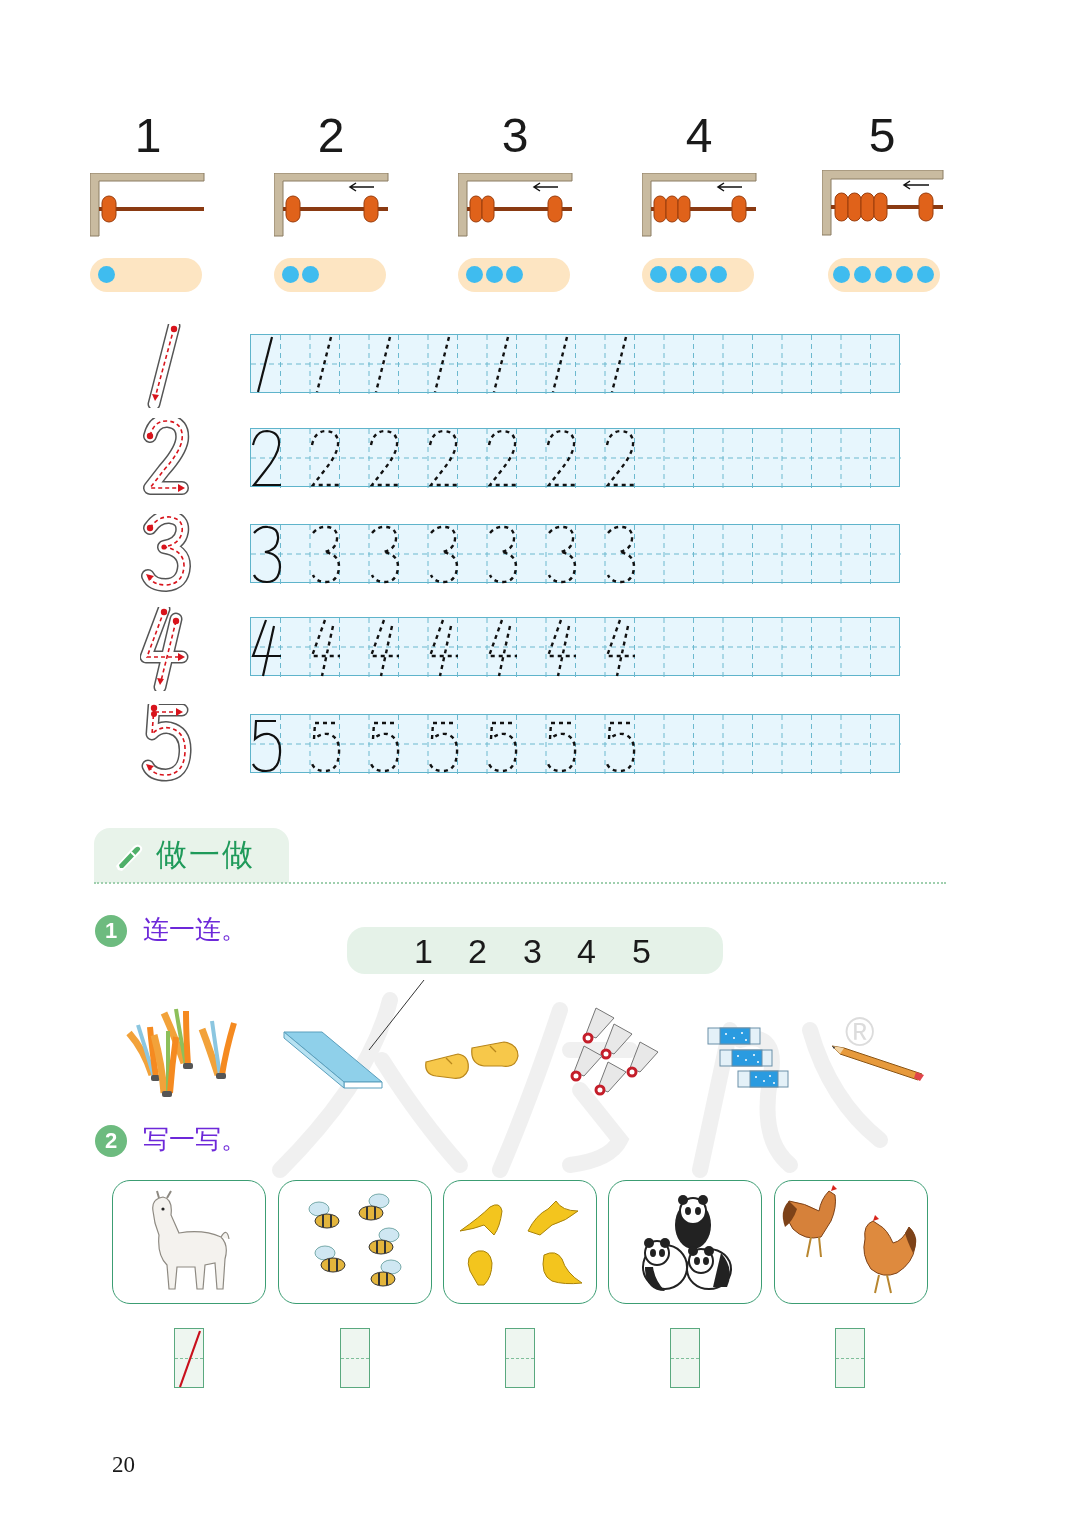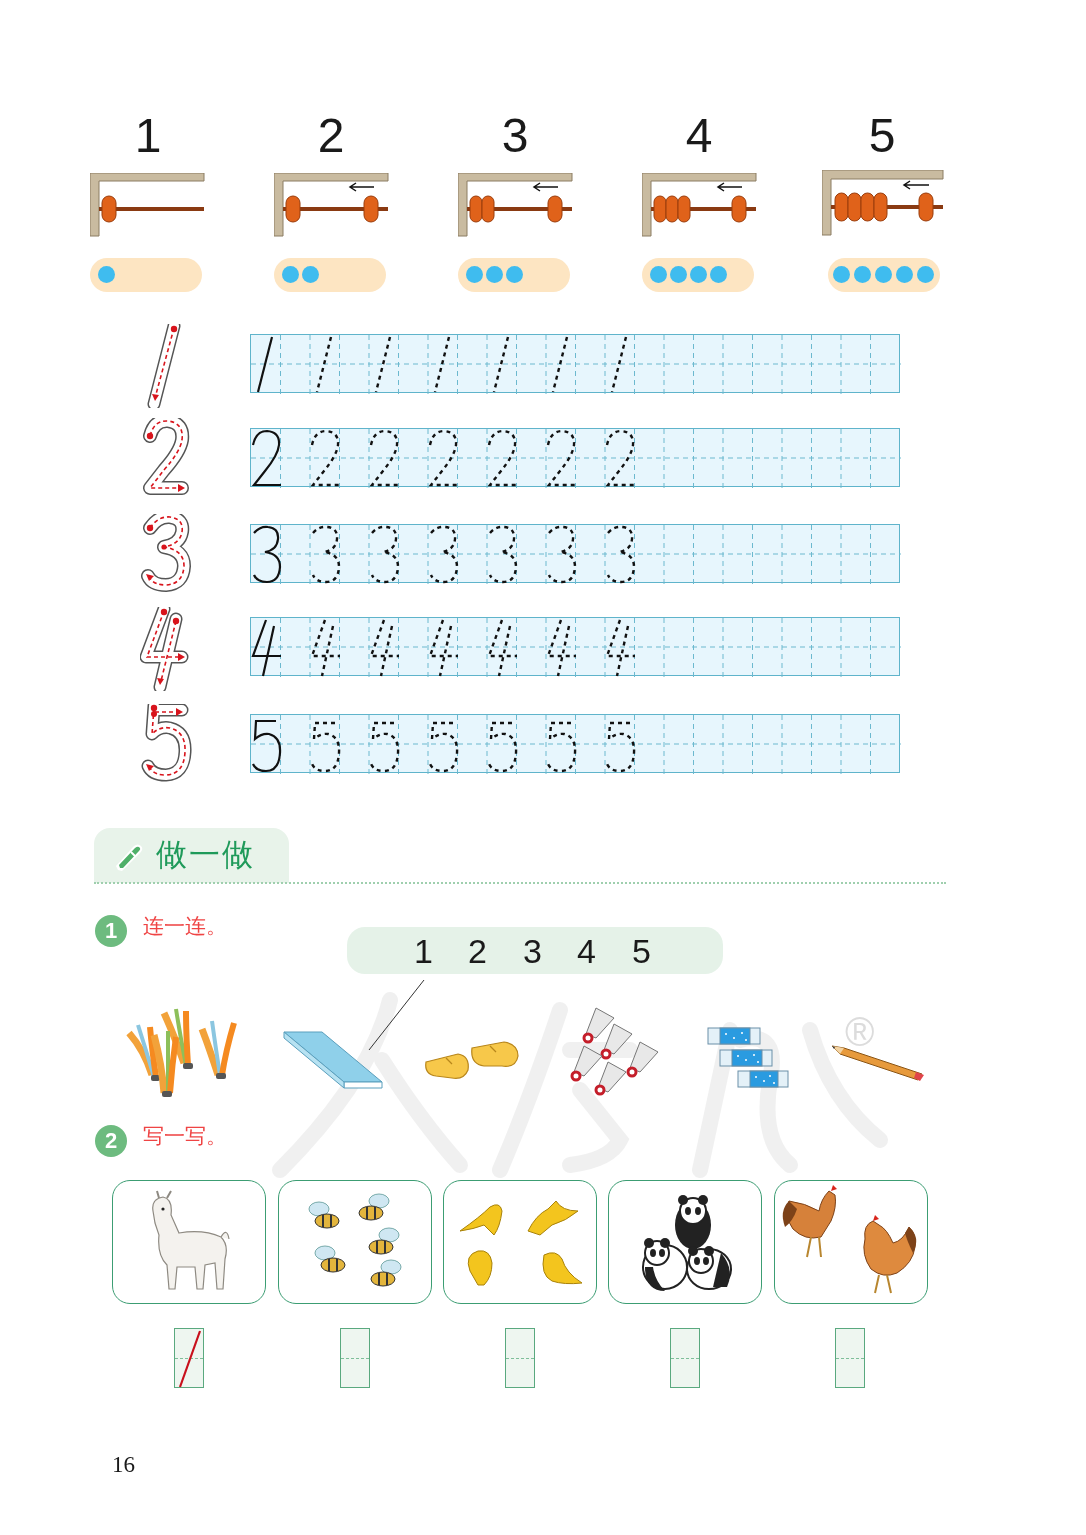--- a/index.html
+++ b/index.html
@@ -20,21 +20,21 @@
   .grid svg { position: absolute; left: 0; top: 0; }
 
   
   .section-tab { position: absolute; left: 94px; top: 828px; width: 195px; height: 55px; background: #e8f3ea; border-radius: 16px 16px 0 0; }
   .section-title { position: absolute; left: 62px; top: 6px; font-family: "DejaVu Serif", serif; font-size: 31px; color: #1f9a5a; letter-spacing: 2px; }
   .pencil-icon { position: absolute; left: 18px; top: 12px; width: 34px; height: 34px; }
   .dotted-rule { position: absolute; left: 94px; top: 882px; width: 852px; height: 0; border-top: 2px dotted #9fcfae; }
 
   
   .q-badge { position: absolute; width: 32px; height: 32px; border-radius: 50%; background: #6dbb7f; color: #fff; font-size: 22px; font-weight: 700; text-align: center; line-height: 32px; }
-  .q-text { position: absolute; font-family: "DejaVu Serif", serif; font-size: 21px; color: #ef4444; }
+  .q-text { position: absolute; font-family: "DejaVu Serif", serif; font-size: 26px; color: #6d28d9; }
   .num-pill { position: absolute; left: 347px; top: 927px; width: 376px; height: 47px; border-radius: 18px; background: #e5f2e8; }
   .num-pill .n { position: absolute; top: 4px; font-size: 34px; line-height: 40px; color: #1a1a1a; }
   .connect-line { position: absolute; left: 0; top: 0; pointer-events: none; }
 
   .item-pic { position: absolute; }
 
   
   .card { position: absolute; top: 1180px; width: 154px; height: 124px; border: 1.5px solid #3c9d73; border-radius: 18px; background: #fff; overflow: hidden; }
   .card svg { position: absolute; left: 0; top: 0; }
   .answer-box { position: absolute; top: 1328px; width: 30px; height: 60px; border: 1.5px solid #5aa97f; background: #eef6f0; }
@@ -613,13 +613,13 @@
       <div class="mid"></div>
     </div>
   <div class="answer-box" style="left:670px;">
       <div class="mid"></div>
     </div>
   <div class="answer-box" style="left:835px;">
       <div class="mid"></div>
     </div>
 </div>
 
-<div class="page-number">16</div>
+<div class="page-number">20</div>
 
 </body></html>

